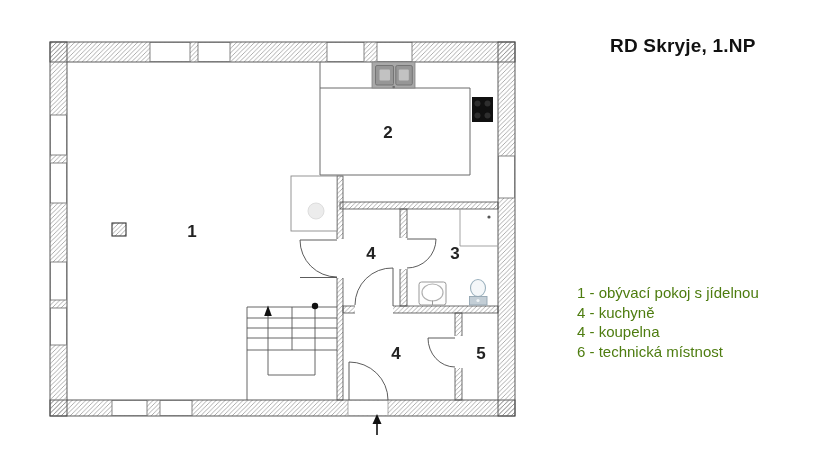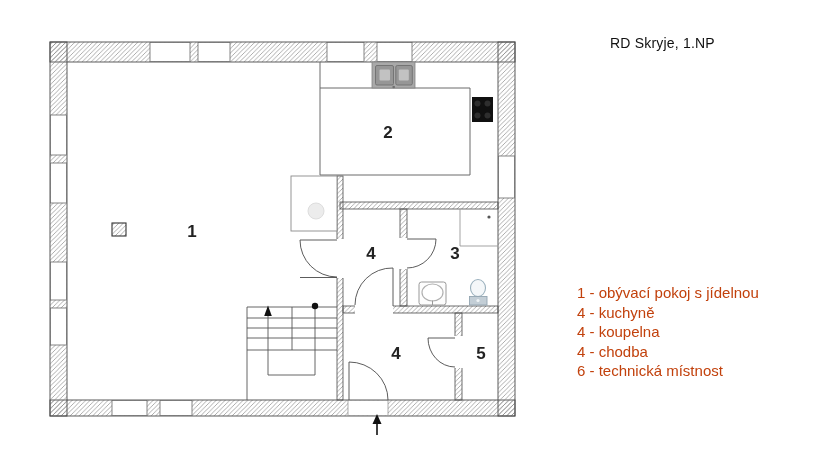--- a/index.html
+++ b/index.html
@@ -1,21 +1,21 @@
 <!DOCTYPE html>
 <html><head>
 <meta charset="utf-8">
 <style>
   html,body{margin:0;padding:0;background:#ffffff;}
   .page{position:relative;width:832px;height:468px;background:#fff;overflow:hidden;
         font-family:"Liberation Sans",sans-serif;color:#1a1a1a;}
   .plan-svg{position:absolute;left:0;top:0;}
   .title{position:absolute;left:610px;top:35px;width:200px;
-         font-size:14px;font-weight:400;letter-spacing:0.2px;color:#111;}
-  .legend{position:absolute;left:577px;top:283px;font-size:15px;line-height:19.5px;color:#c2410c;}
+         font-size:19px;font-weight:700;letter-spacing:0.2px;color:#111;}
+  .legend{position:absolute;left:577px;top:283px;font-size:15px;line-height:19.5px;color:#4d7c0f;}
   .room-num{font-family:"Liberation Sans",sans-serif;font-size:17px;font-weight:700;fill:#222;}
 </style>
 </head>
 <body>
 
 <div class="page">
 
   <svg class="plan-svg" width="560" height="468" viewBox="0 0 560 468">
     <defs>
       <pattern id="hatch" width="4.5" height="4.5" patternUnits="userSpaceOnUse">
@@ -154,17 +154,16 @@
       <text class="room-num" x="481" y="359">5</text>
     </g>
   </svg>
 
   <div class="title">RD Skryje, 1.NP</div>
 
   <div class="legend">
     <div>1 - obývací pokoj s jídelnou</div>
     <div>4 - kuchyně</div>
     <div>4 - koupelna</div>
-    <div>4 - chodba</div>
     <div>6 - technická místnost</div>
   </div>
 
 </div>
 
 </body></html>

